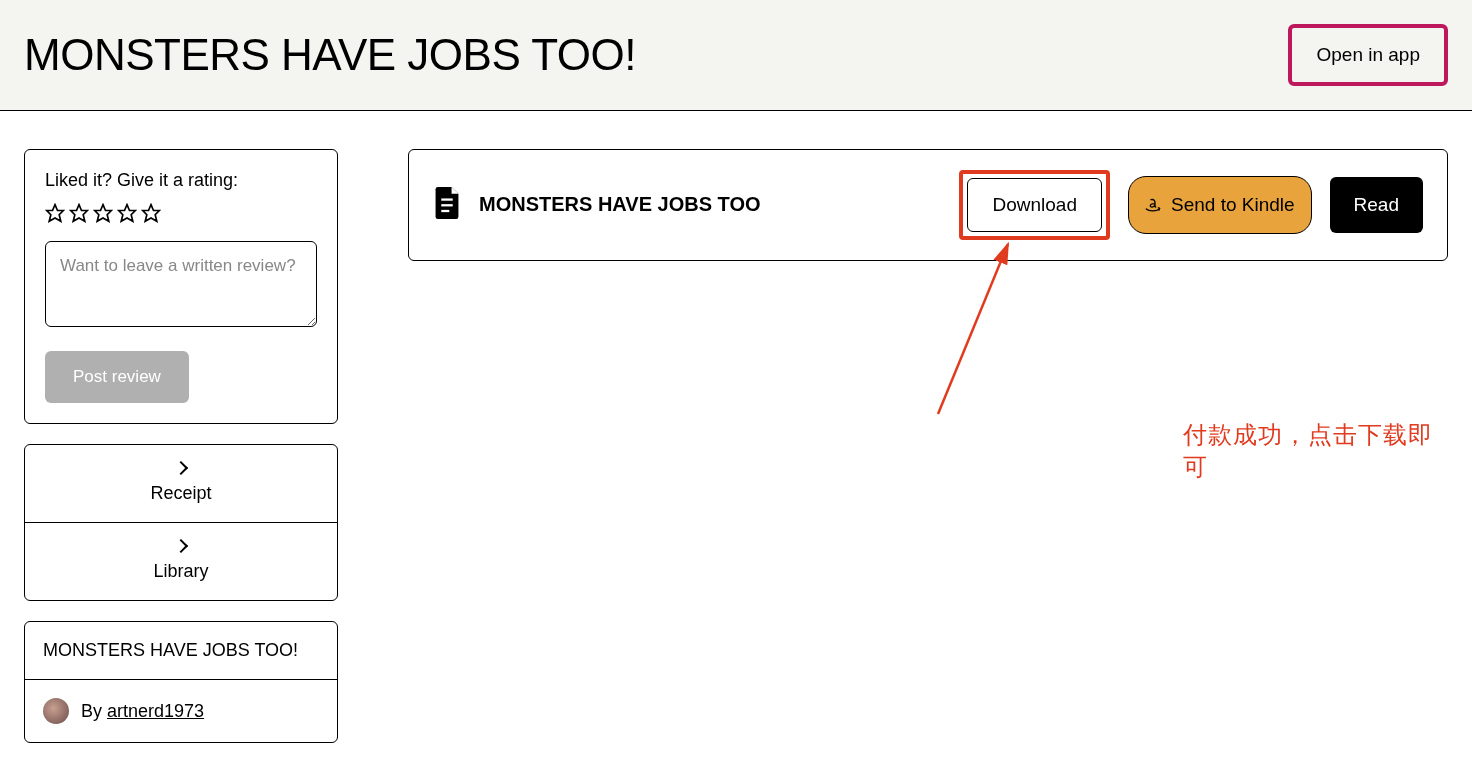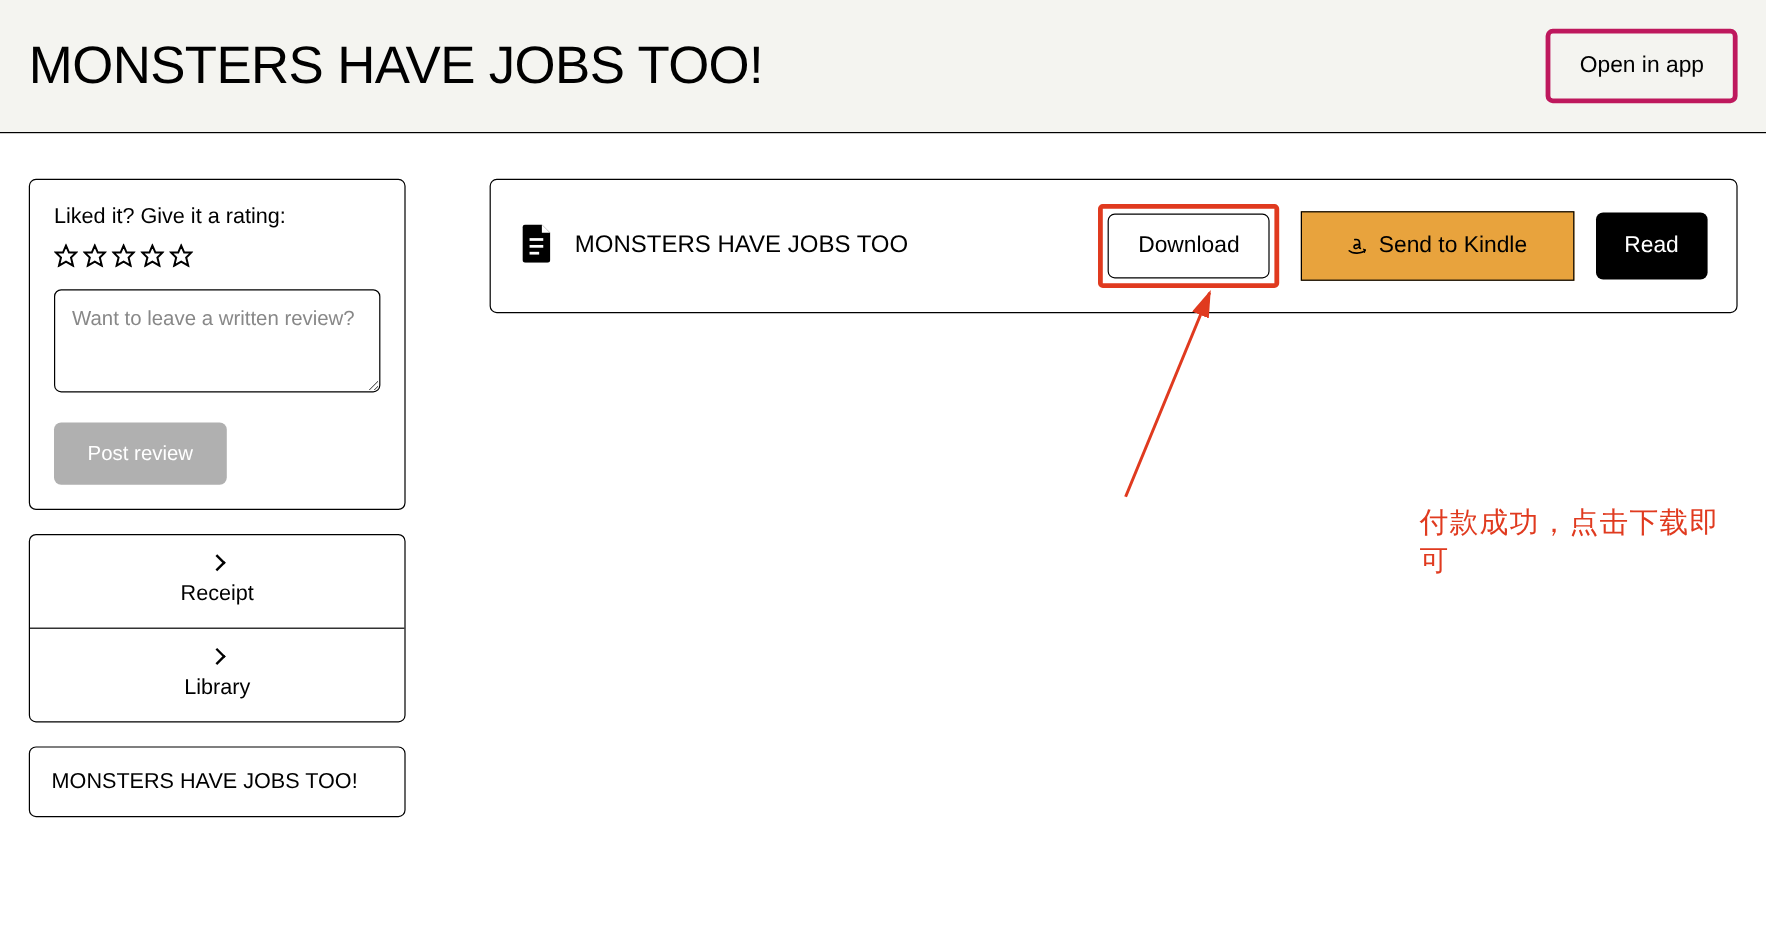--- a/index.html
+++ b/index.html
@@ -22,25 +22,25 @@
 .chevron { width: 10px; height: 10px; border-right: 2px solid #000; border-bottom: 2px solid #000; transform: rotate(-45deg); flex-shrink: 0; }
 .product-title-row { padding: 18px 18px; font-size: 18px; }
 .author-row { display: flex; align-items: center; gap: 12px; padding: 18px 18px; border-top: 1px solid #000; font-size: 18px; }
 .avatar { width: 26px; height: 26px; border-radius: 50%; background: radial-gradient(circle at 40% 40%, #c9a090, #6a4a4a); flex-shrink: 0; }
 .author-name { text-decoration: underline; cursor: pointer; }
 .main { flex: 1; position: relative; }
 .file-card { border: 1px solid #000; border-radius: 6px; padding: 20px 24px; display: flex; align-items: center; gap: 18px; }
 .file-icon-wrap { flex-shrink: 0; }
 .file-icon { width: 28px; height: 32px; }
 .file-info { flex: 1; }
-.file-title { font-size: 20px; font-weight: 400; margin-bottom: 2px; }
+.file-title { font-size: 20px; font-weight: 700; margin-bottom: 2px; }
 .file-meta { font-size: 18px; color: #555; }
 .highlight-wrap { border: 4px solid #e03a1f; border-radius: 4px; padding: 4px; display: inline-flex; }
 .download-btn { border: 1px solid #000; background: #fff; border-radius: 6px; padding: 15px 24px; font-size: 19px; cursor: pointer; font-family: inherit; }
-.kindle-btn { background: #e8a33d; border: 1px solid #000; border-radius: 0; padding: 17px 38px; font-size: 19px; cursor: pointer; font-family: inherit; display: inline-flex; align-items: center; gap: 10px; }
+.kindle-btn { background: #e8a33d; border: 1px solid #000; border-radius: 18px; padding: 17px 16px; font-size: 19px; cursor: pointer; font-family: inherit; display: inline-flex; align-items: center; gap: 10px; }
 .amazon-icon { width: 16px; height: 16px; }
 .read-btn { background: #000; color: #fff; border: none; border-radius: 6px; padding: 17px 24px; font-size: 19px; cursor: pointer; font-family: inherit; }
 .annotation { position: absolute; pointer-events: none; }
 .arrow-svg { position: absolute; left: 510px; top: 85px; }
 .annotation-text { position: absolute; left: 775px; top: 270px; color: #e03a1f; font-size: 24px; font-family: "Microsoft YaHei", sans-serif; letter-spacing: 1px; }
 </style>
 </head>
 <body>
 
 <div class="header">
@@ -81,20 +81,26 @@
         <span>Receipt</span>
       </div>
       <div class="collapse-row">
         <span class="chevron"></span>
         <span>Library</span>
       </div>
     </div>
 
     <div class="box">
       <div class="product-title-row">MONSTERS HAVE JOBS TOO!</div>
+      <div class="author-row">
+        <div class="avatar"></div>
+        <div>
+          <span>By </span><span class="author-name">artnerd1973</span>
+        </div>
+      </div>
     </div>
 
   </div>
 
   <div class="main">
     <div class="file-card">
       <div class="file-icon-wrap">
         <svg class="file-icon" viewBox="0 0 24 28">
           <path d="M4 0 h12 l6 6 v20 a2 2 0 0 1 -2 2 H4 a2 2 0 0 1 -2 -2 V2 a2 2 0 0 1 2 -2 z" fill="#000"></path>
           <rect x="7" y="10" width="10" height="2" fill="#fff"></rect>

